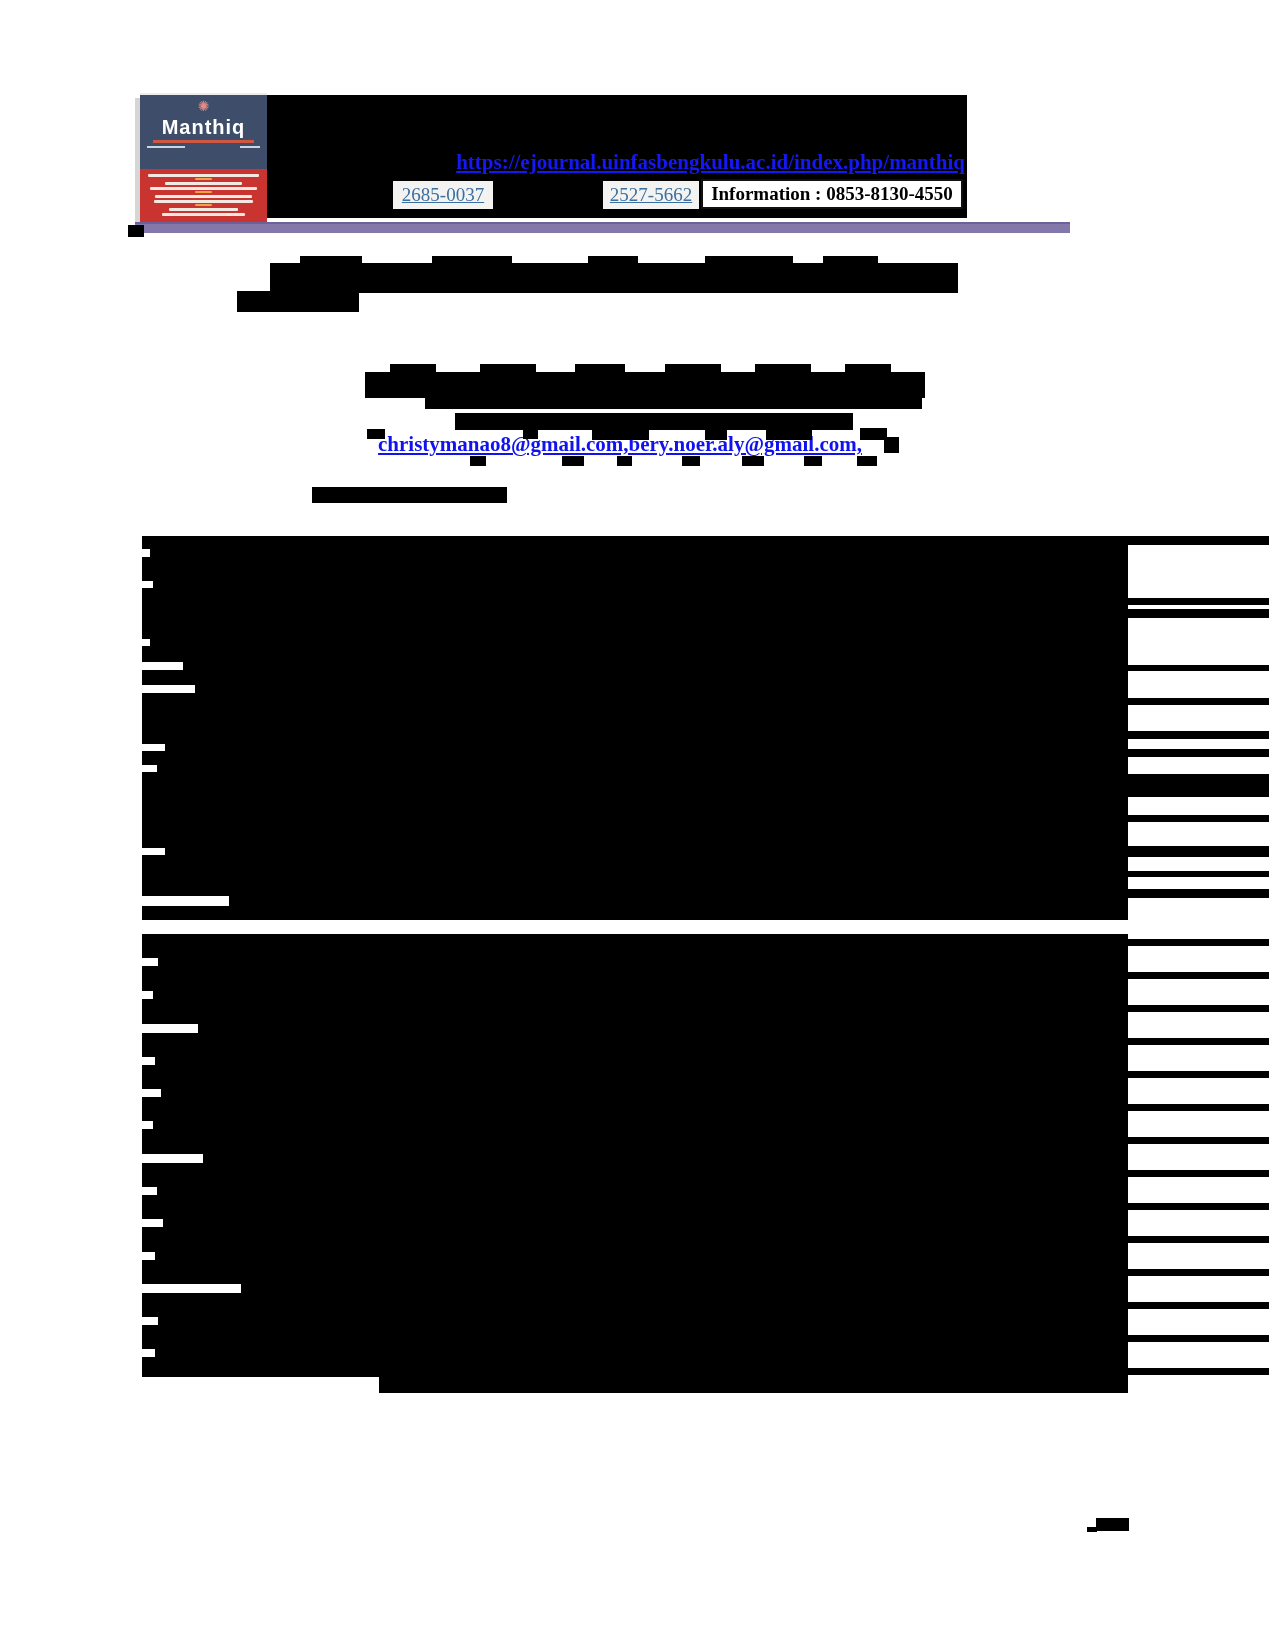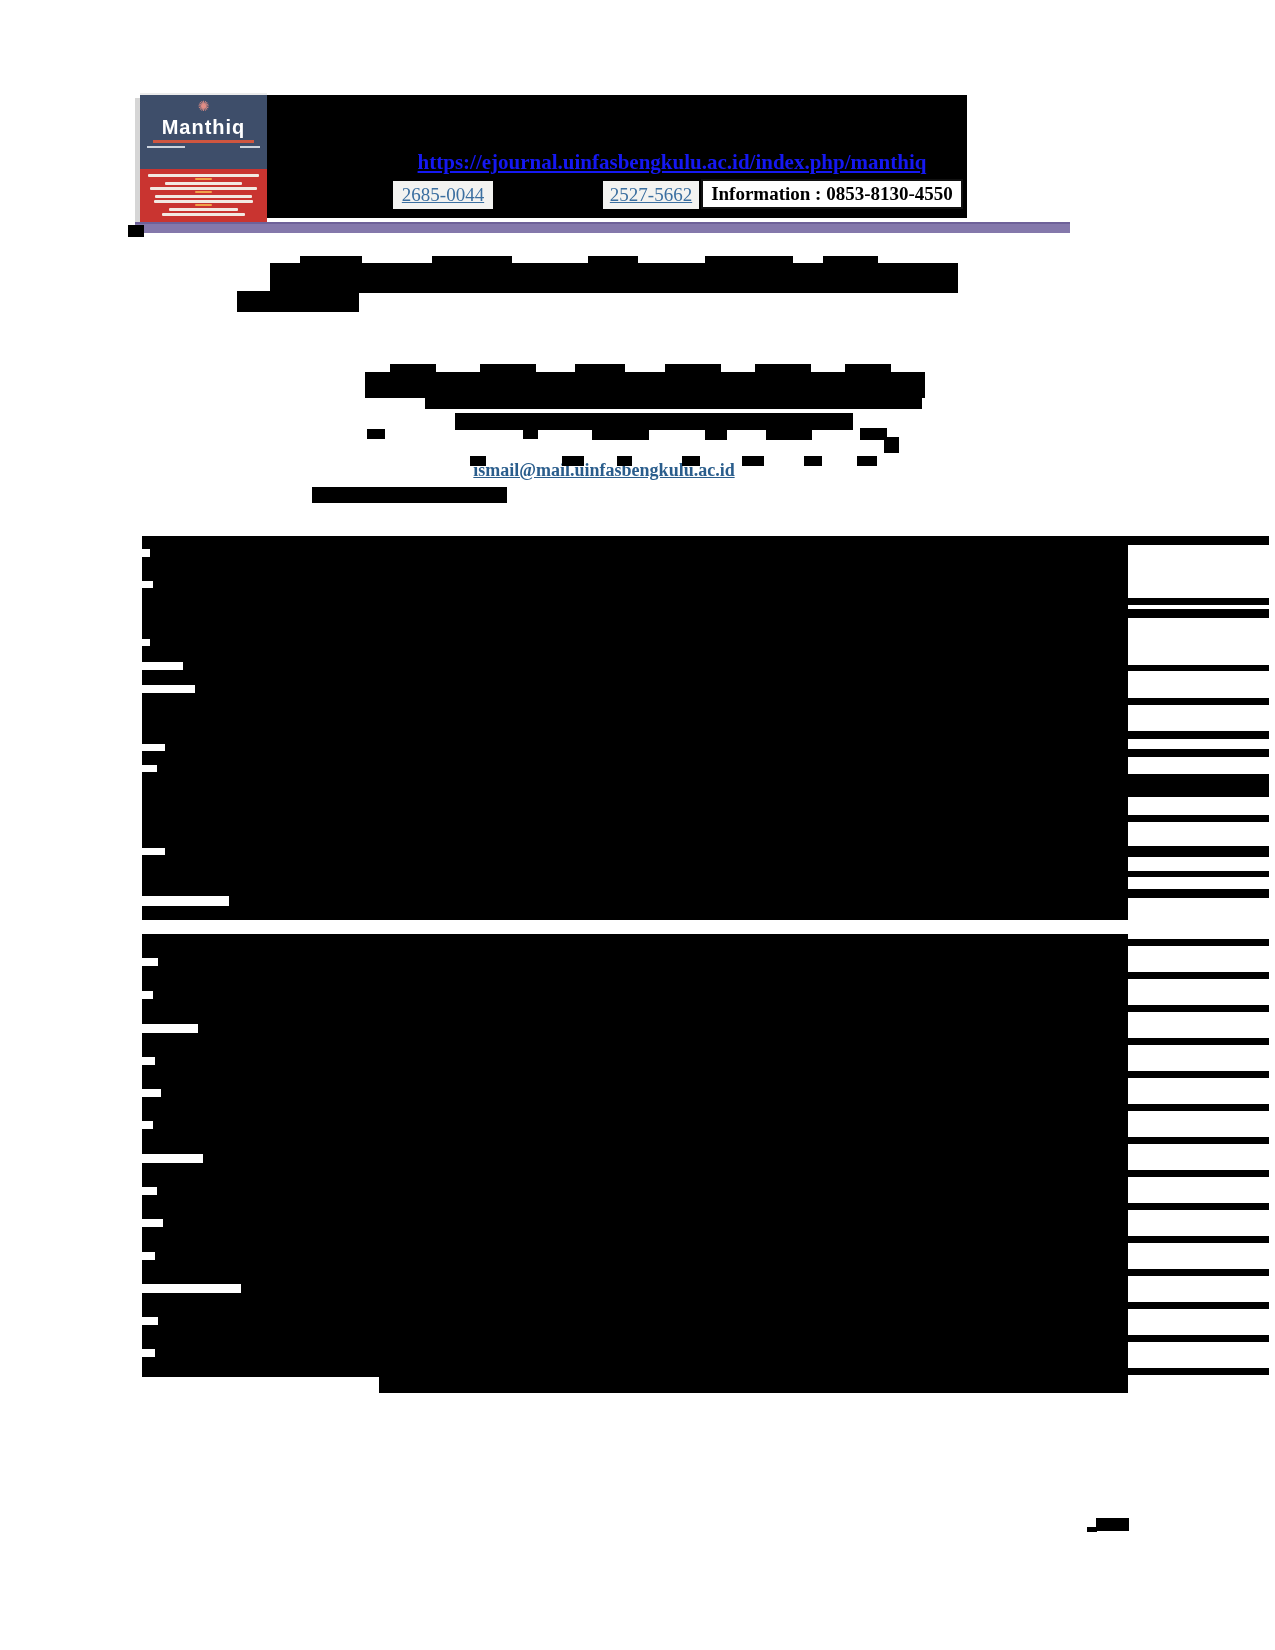--- a/index.html
+++ b/index.html
@@ -15,21 +15,21 @@
            font-weight:bold;font-size:20px;line-height:21px;letter-spacing:1px;}
   .cov-sub{display:block;margin:2px auto 0;width:80%;height:3px;background:#cf5640;}
   .cov-vol{display:flex;justify-content:space-between;padding:3px 7px 0;}
   .cov-vol i{display:block;height:2px;background:#cdd4de;}
   .cov-vol i.l{width:34%;} .cov-vol i.r{width:18%;}
   .cover-red{height:53px;background:#c93430;padding-top:3px;}
   .cover-red i{display:block;margin:2px auto 0;background:#f2e9e2;height:3px;border-radius:1px;}
   .cover-red i.dash{background:#f0a24a;height:2px;margin-top:1px;}
   
   .headbox{position:absolute;left:267px;top:95px;width:700px;height:123px;background:#000;}
-  .url-link{position:absolute;left:112px;top:55px;width:586px;text-align:center;
+  .url-link{position:absolute;left:112px;top:55px;width:586px;text-align:right;
             color:#1518f2;font-weight:bold;font-size:21px;text-decoration:underline;
             white-space:nowrap;}
   .issn{position:absolute;top:86px;height:28px;background:#f3f3f1;color:#3b6fa0;
         font-size:19px;text-align:center;line-height:28px;text-decoration:underline;}
   .issn.e{left:126px;width:100px;} .issn.p{left:336px;width:96px;}
   .infobox{position:absolute;left:434px;top:84px;width:258px;height:26px;background:#fff;
            border:2px solid #101010;color:#000;font-weight:bold;font-size:19px;
            text-align:center;line-height:26px;white-space:nowrap;}
   
   .purple{position:absolute;left:135px;top:222px;width:935px;height:11px;
@@ -66,29 +66,29 @@
         <i style="width: 76%;"></i>
         <i style="width: 78%;"></i>
         <i class="dash" style="width: 14%;"></i>
         <i style="width: 54%;"></i>
         <i style="width: 66%;"></i>
       </div>
   </div>
 
   <div class="headbox">
     <a class="url-link">https://ejournal.uinfasbengkulu.ac.id/index.php/manthiq</a>
-    <a class="issn e">2685-0044</a>
+    <a class="issn e">2685-0037</a>
     <a class="issn p">2527-5662</a>
     <div class="infobox">Information : 0853-8130-4550</div>
   </div>
 
   <div class="purple"></div>
   <div class="cap"></div>
 
-  <a class="email2">ismail@mail.uinfasbengkulu.ac.id</a>
+  <a class="email1">christymanao8@gmail.com,bery.noer.aly@gmail.com,</a>
 
   <div id="redaction-layer">
       <div class="rx" style="left: 270px; top: 263px; width: 688px; height: 30px; background: rgb(0, 0, 0);"></div>
       <div class="rx" style="left: 300px; top: 256px; width: 62px; height: 10px; background: rgb(0, 0, 0);"></div>
       <div class="rx" style="left: 432px; top: 256px; width: 80px; height: 10px; background: rgb(0, 0, 0);"></div>
       <div class="rx" style="left: 588px; top: 256px; width: 50px; height: 10px; background: rgb(0, 0, 0);"></div>
       <div class="rx" style="left: 705px; top: 256px; width: 88px; height: 10px; background: rgb(0, 0, 0);"></div>
       <div class="rx" style="left: 823px; top: 256px; width: 55px; height: 10px; background: rgb(0, 0, 0);"></div>
       <div class="rx" style="left: 237px; top: 291px; width: 122px; height: 21px; background: rgb(0, 0, 0);"></div>
       <div class="rx" style="left: 365px; top: 372px; width: 560px; height: 26px; background: rgb(0, 0, 0);"></div>

